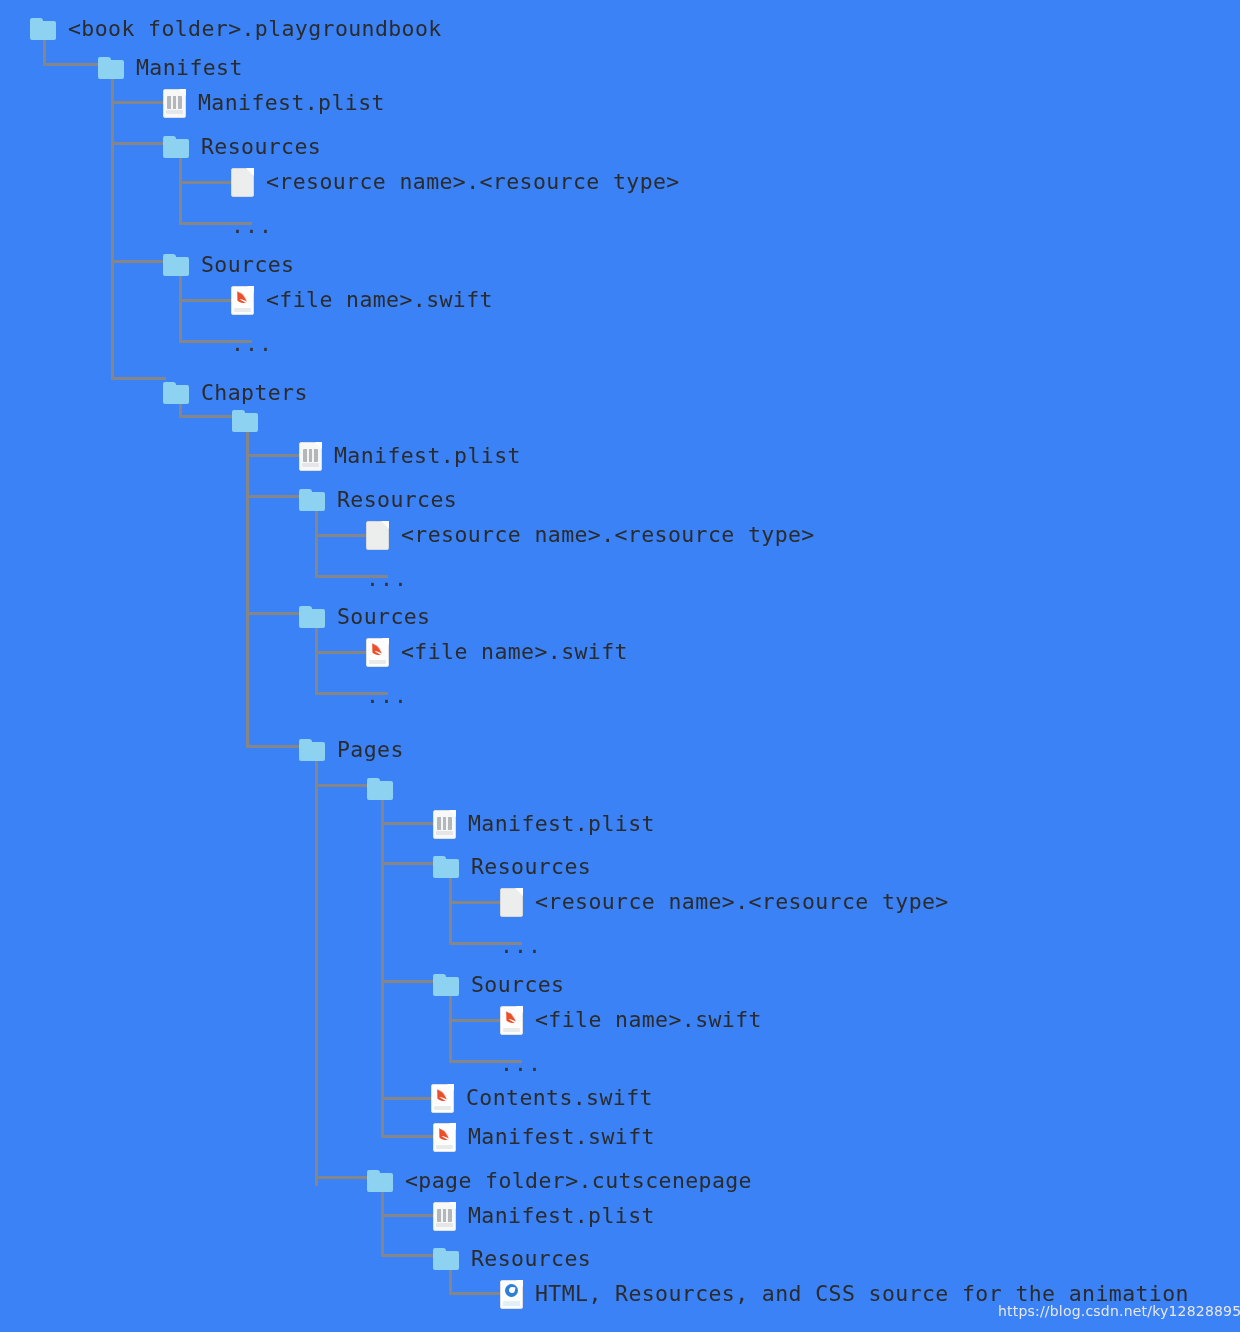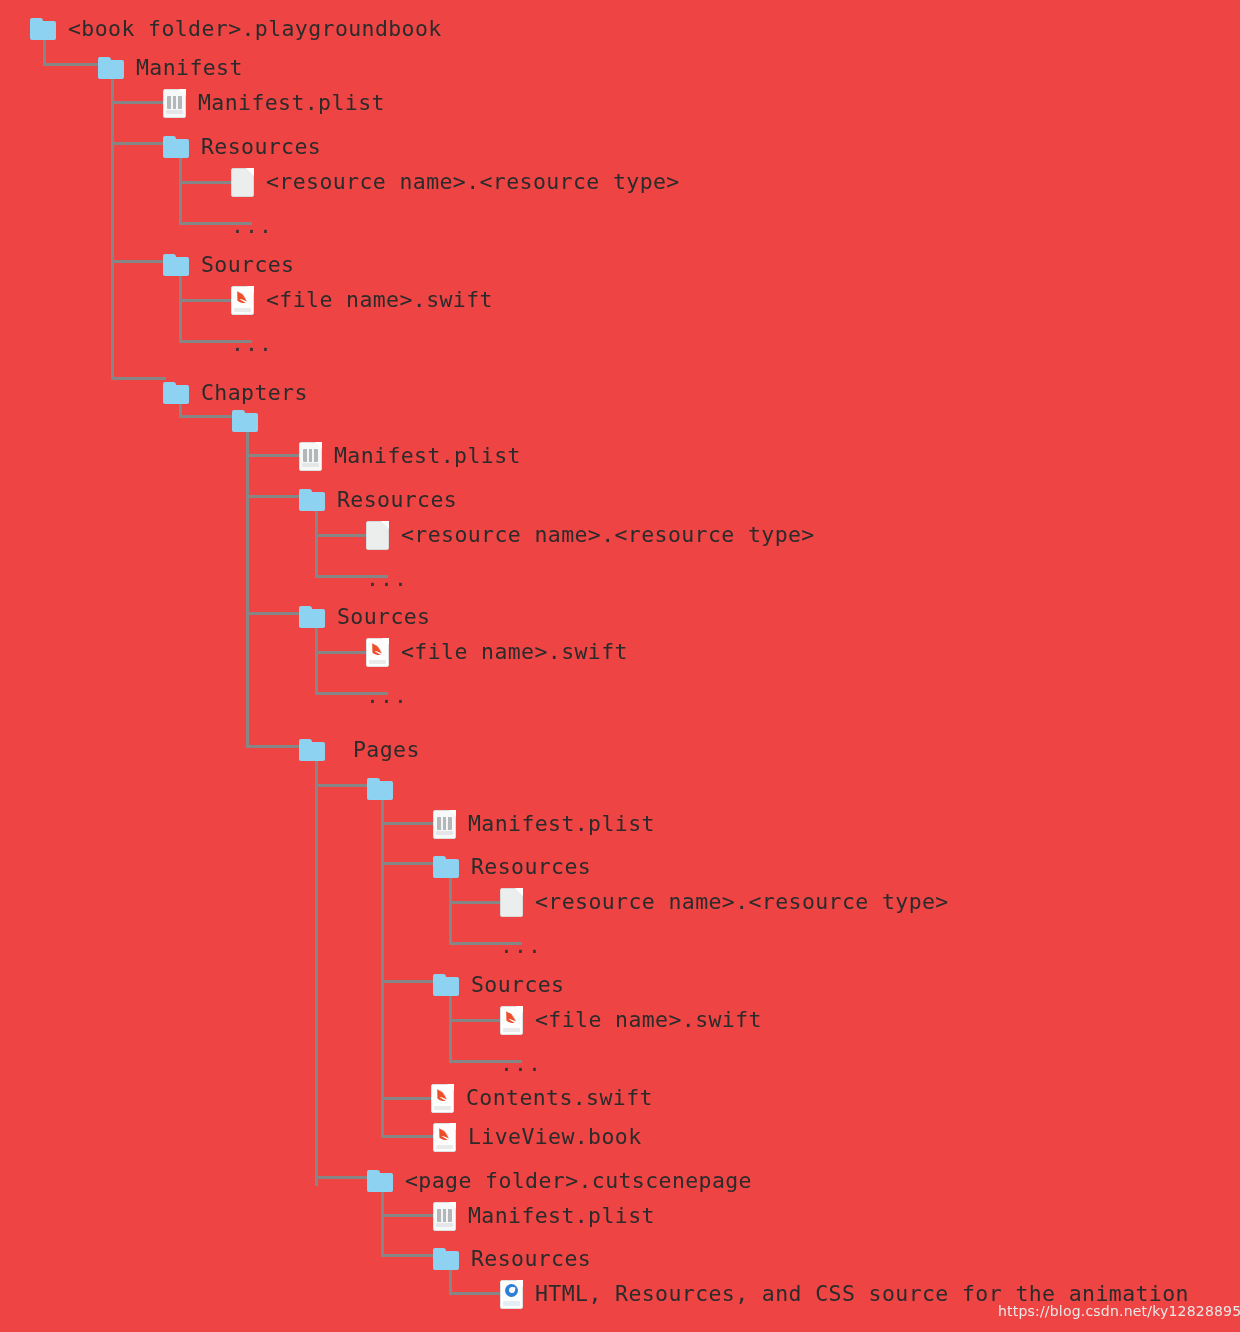--- a/index.html
+++ b/index.html
@@ -11,21 +11,21 @@
     width: 1240px;
     height: 1332px;
     font-family: "DejaVu Sans Mono", "Liberation Mono", monospace;
     overflow: hidden;
   }
 
   #tree-canvas {
     position: relative;
     width: 1240px;
     height: 1332px;
-    background: #ef4444;
+    background: #3b82f6;
   }
 
   
   .vline {
     position: absolute;
     width: 3px;
     background: #868686;
   }
   .hline {
     position: absolute;
@@ -431,21 +431,21 @@
             <path d="M2.2 1.2 C6.5 3.6 9.6 6.4 11.4 9.3 C10.2 7.0 8.0 4.4 4.8 2.0 C7.8 5.0 10.6 8.6 11.9 11.6 C10.0 10.4 7.2 9.2 4.4 9.0 C7.0 10.6 9.2 12.2 11.0 13.0 C8.0 13.4 4.6 12.4 2.4 10.4 Z" fill="#ed4e2a"></path>
           </svg>
           <span class="cap"></span>
           <span class="fold"></span>
         </span>
         <span class="node-label">&lt;file name&gt;.swift</span>
       </div>
       <div class="node" style="left: 366px; top: 681px;">
         <span class="node-label ellipsis">...</span>
       </div>
-      <div class="node" style="left: 299px; top: 735px; gap: 16px;">
+      <div class="node" style="left: 299px; top: 735px;">
         <span class="icon folder-icon">
           <span class="tab"></span>
           <span class="body"></span>
         </span>
         <span class="node-label">Pages</span>
       </div>
       <div class="node" style="left: 367px; top: 774px;">
         <span class="icon folder-icon">
           <span class="tab"></span>
           <span class="body"></span>
@@ -511,21 +511,21 @@
       </div>
       <div class="node" style="left: 433px; top: 1122px;">
         <span class="icon swift-icon">
           <span class="page"></span>
           <svg width="15" height="14" viewBox="0 0 15 14">
             <path d="M2.2 1.2 C6.5 3.6 9.6 6.4 11.4 9.3 C10.2 7.0 8.0 4.4 4.8 2.0 C7.8 5.0 10.6 8.6 11.9 11.6 C10.0 10.4 7.2 9.2 4.4 9.0 C7.0 10.6 9.2 12.2 11.0 13.0 C8.0 13.4 4.6 12.4 2.4 10.4 Z" fill="#ed4e2a"></path>
           </svg>
           <span class="cap"></span>
           <span class="fold"></span>
         </span>
-        <span class="node-label">LiveView.book</span>
+        <span class="node-label">Manifest.swift</span>
       </div>
       <div class="node" style="left: 367px; top: 1166px;">
         <span class="icon folder-icon">
           <span class="tab"></span>
           <span class="body"></span>
         </span>
         <span class="node-label">&lt;page folder&gt;.cutscenepage</span>
       </div>
       <div class="node" style="left: 433px; top: 1201px;">
         <span class="icon plist-icon">

